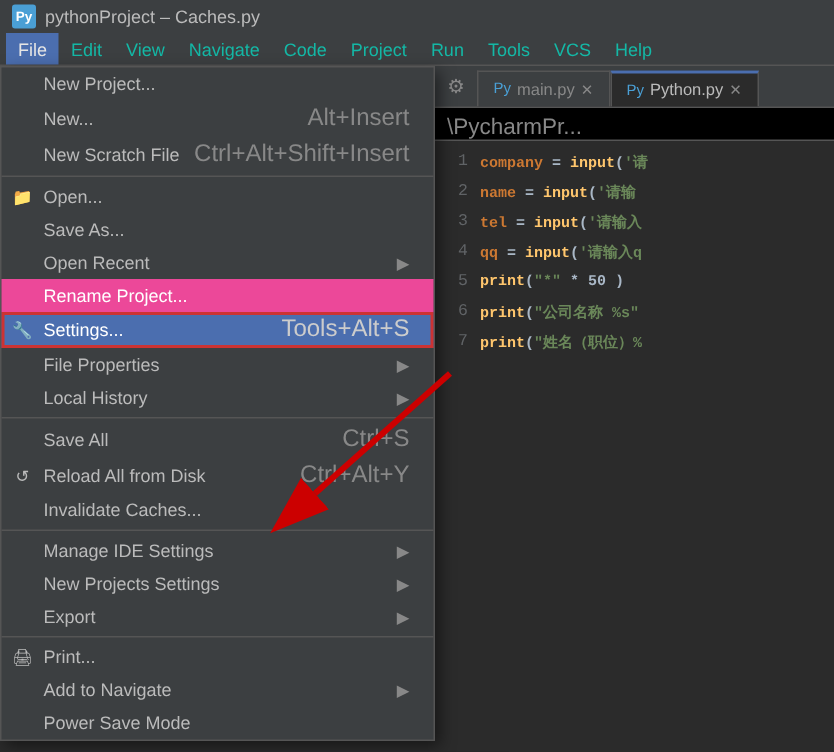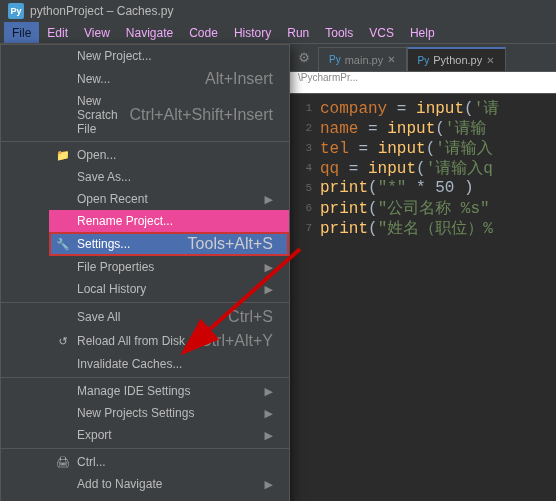--- a/index.html
+++ b/index.html
@@ -40,30 +40,30 @@
     .menu-bar {
       background: #3c3f41;
       height: 22px;
       display: flex;
       align-items: center;
       padding: 0 4px;
       border-bottom: 1px solid #555;
     }
     .menu-bar-item {
       padding: 2px 8px;
-      color: #f0abfc;
+      color: #14b8a6;
       font-size: 12px;
       cursor: pointer;
       height: 100%;
       display: flex;
       align-items: center;
     }
     .menu-bar-item.active {
       background: #4b6eaf;
-      color: #0f172a;
+      color: #e5e5e5;
     }
 
     
     .main-layout {
       display: flex;
       height: calc(501px - 44px);
       position: relative;
     }
 
     
@@ -79,21 +79,20 @@
     }
     .menu-item {
       display: flex;
       align-items: center;
       padding: 3px 16px 3px 28px;
       color: #bbbbbb;
       font-size: 12px;
       cursor: pointer;
       position: relative;
       min-height: 22px;
-      margin-left: 48px;
     }
     .menu-item.highlighted {
       background: #ec4899;
       color: #ffffff;
     }
     .menu-item.highlighted-settings {
       background: #4b6eaf;
       color: #ffffff;
       outline: 2px solid #cc3333;
       outline-offset: -2px;
@@ -178,55 +177,56 @@
     .line-num {
       width: 30px;
       text-align: right;
       padding-right: 8px;
       color: #606366;
       font-size: 11px;
       flex-shrink: 0;
     }
     .code-text {
       color: #a9b7c6;
-      font-size: 16px;
+      font-size: 10px;
       white-space: nowrap;
       overflow: hidden;
+      font-weight: bold;
     }
     .code-keyword { color: #cc7832; }
     .code-string { color: #6a8759; }
     .code-func { color: #ffc66d; }
 
     
     .breadcrumb-bar {
-      background: #ffffff;
+      background: #000000;
       height: 22px;
       display: flex;
-      align-items: flex-start;
+      align-items: flex-end;
       padding: 0 8px;
       color: #888;
-      font-size: 10px;
+      font-size: 15px;
       border-bottom: 1px solid #555;
     }
   </style>
 </head>
 <body>
 
 <div class="title-bar">
   <span class="app-icon">Py</span>
   <span>pythonProject – Caches.py</span>
 </div>
 
 <div class="menu-bar">
   <div class="menu-bar-item active">File</div>
   <div class="menu-bar-item">Edit</div>
   <div class="menu-bar-item">View</div>
   <div class="menu-bar-item">Navigate</div>
   <div class="menu-bar-item">Code</div>
-  <div class="menu-bar-item">History</div>
+  <div class="menu-bar-item">Project</div>
   <div class="menu-bar-item">Run</div>
   <div class="menu-bar-item">Tools</div>
   <div class="menu-bar-item">VCS</div>
   <div class="menu-bar-item">Help</div>
 </div>
 
 <div class="main-layout">
 
   <div class="dropdown-menu">
 
@@ -299,21 +299,21 @@
     </div>
     <div class="menu-item">
       <span>Export</span>
       <span class="arrow">▶</span>
     </div>
 
     <div class="menu-separator"></div>
 
     <div class="menu-item">
       <span class="item-icon">🖨</span>
-      <span>Ctrl...</span>
+      <span>Print...</span>
     </div>
     <div class="menu-item">
       <span>Add to Navigate</span>
       <span class="arrow">▶</span>
     </div>
     <div class="menu-item">
       <span>Power Save Mode</span>
     </div>
 
   </div>

